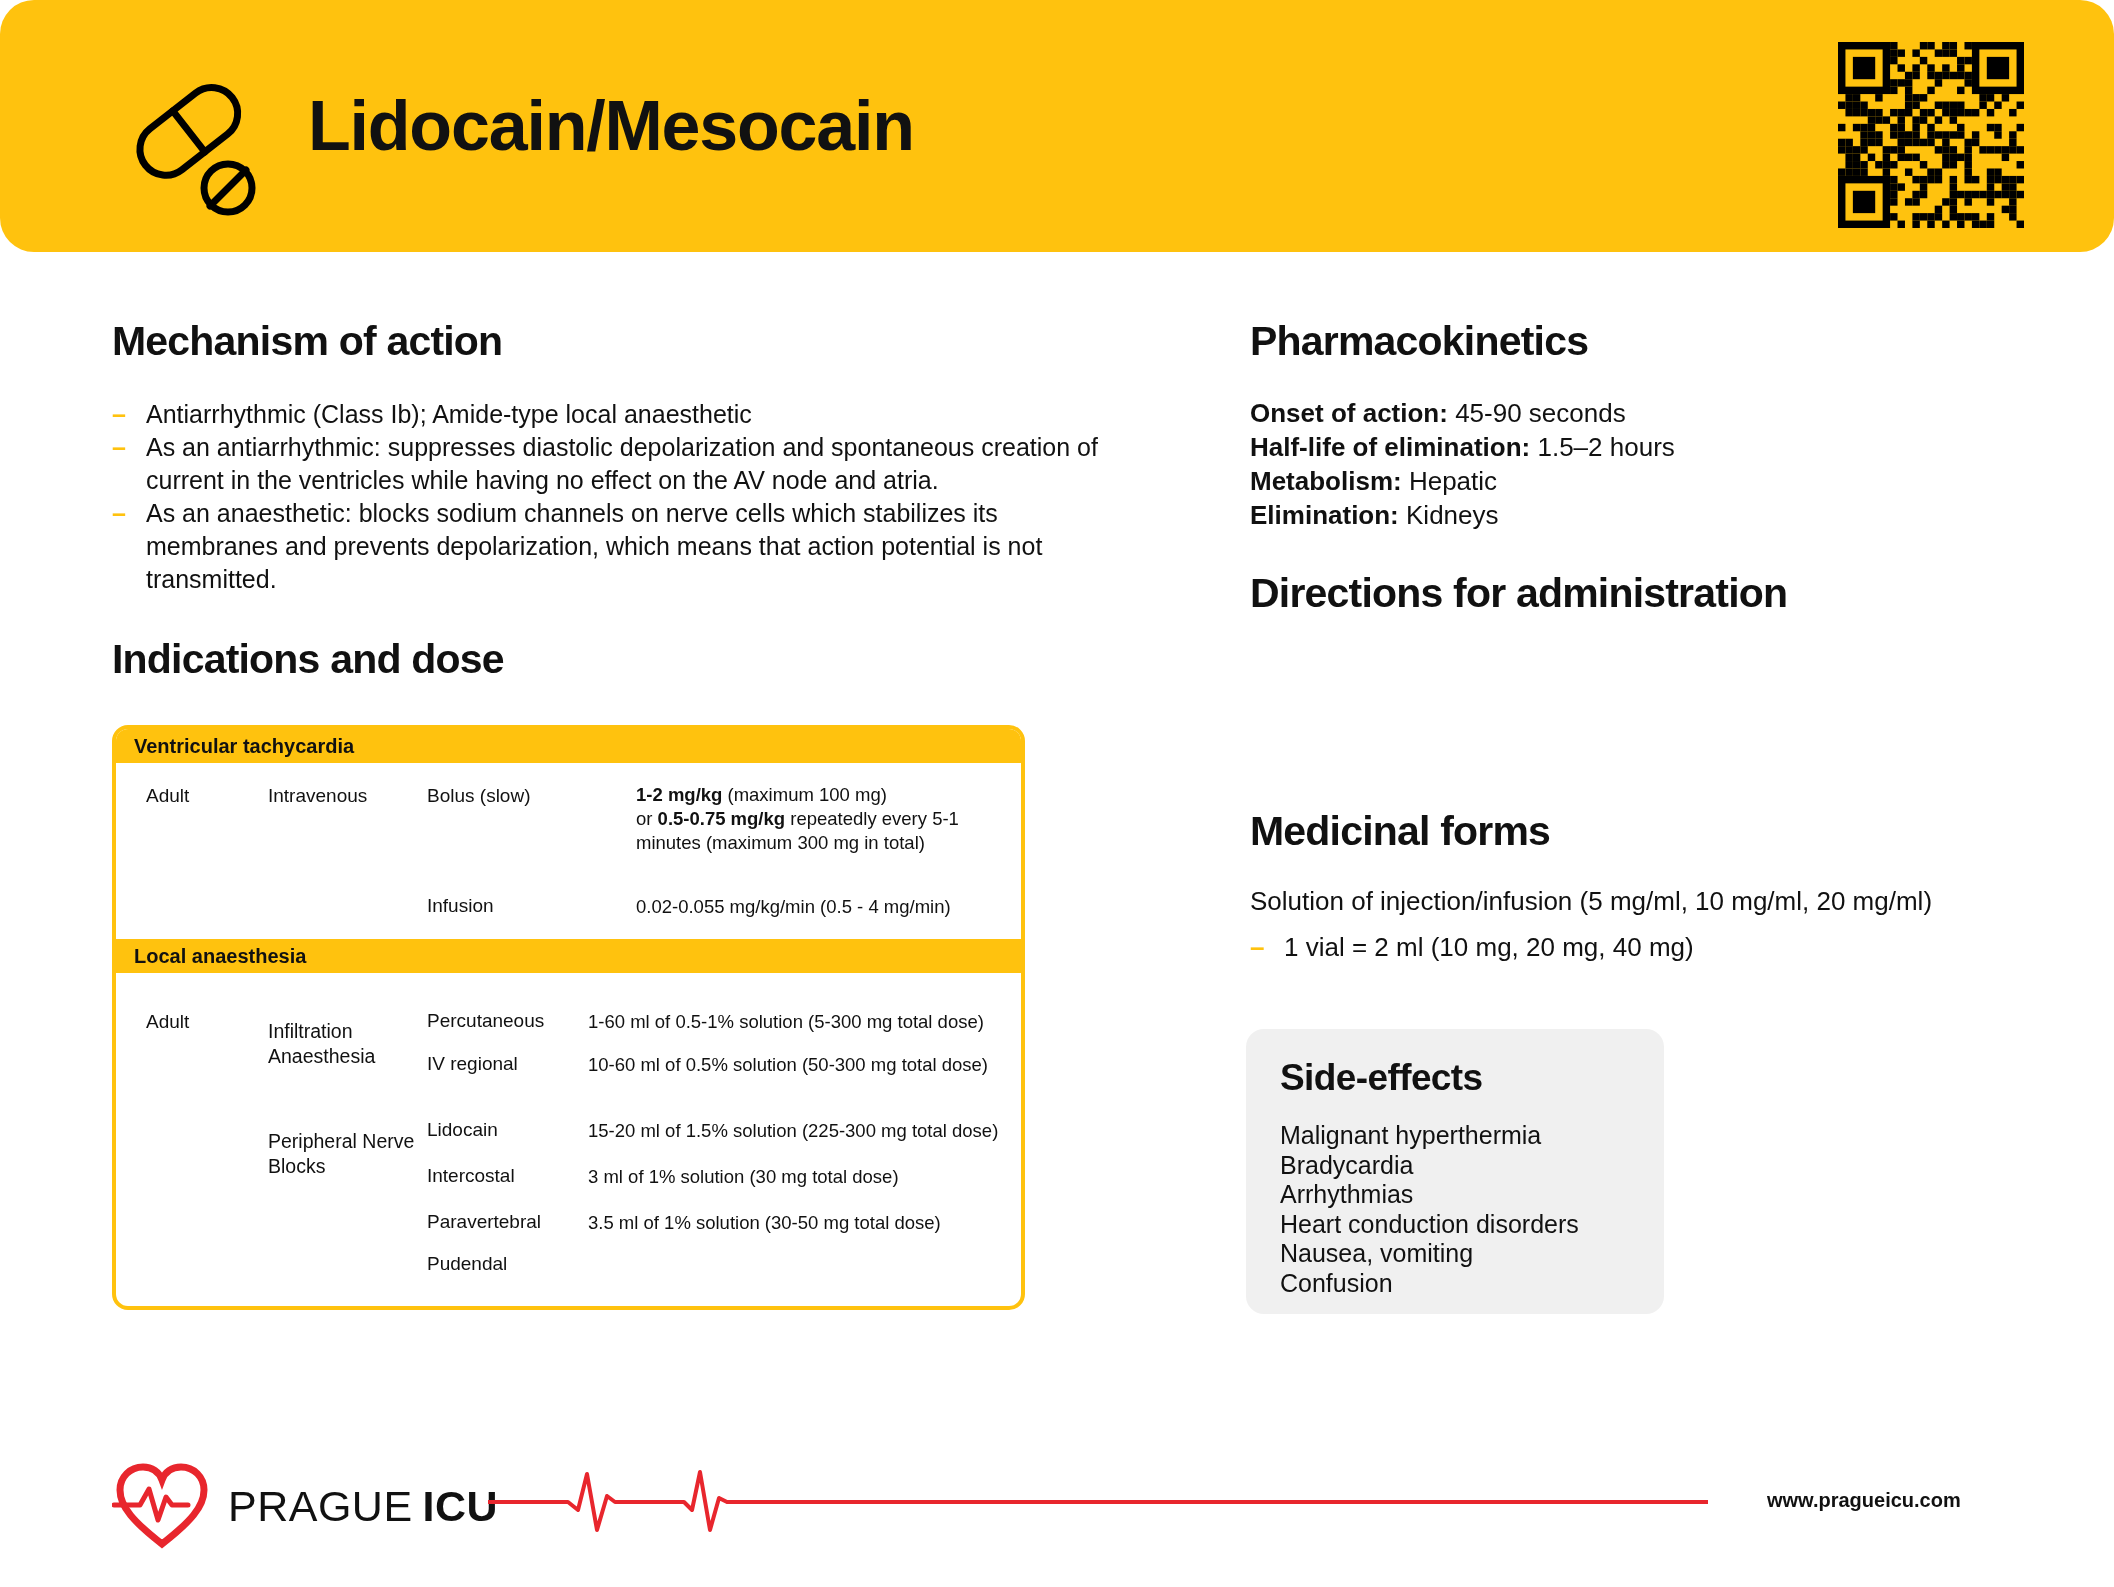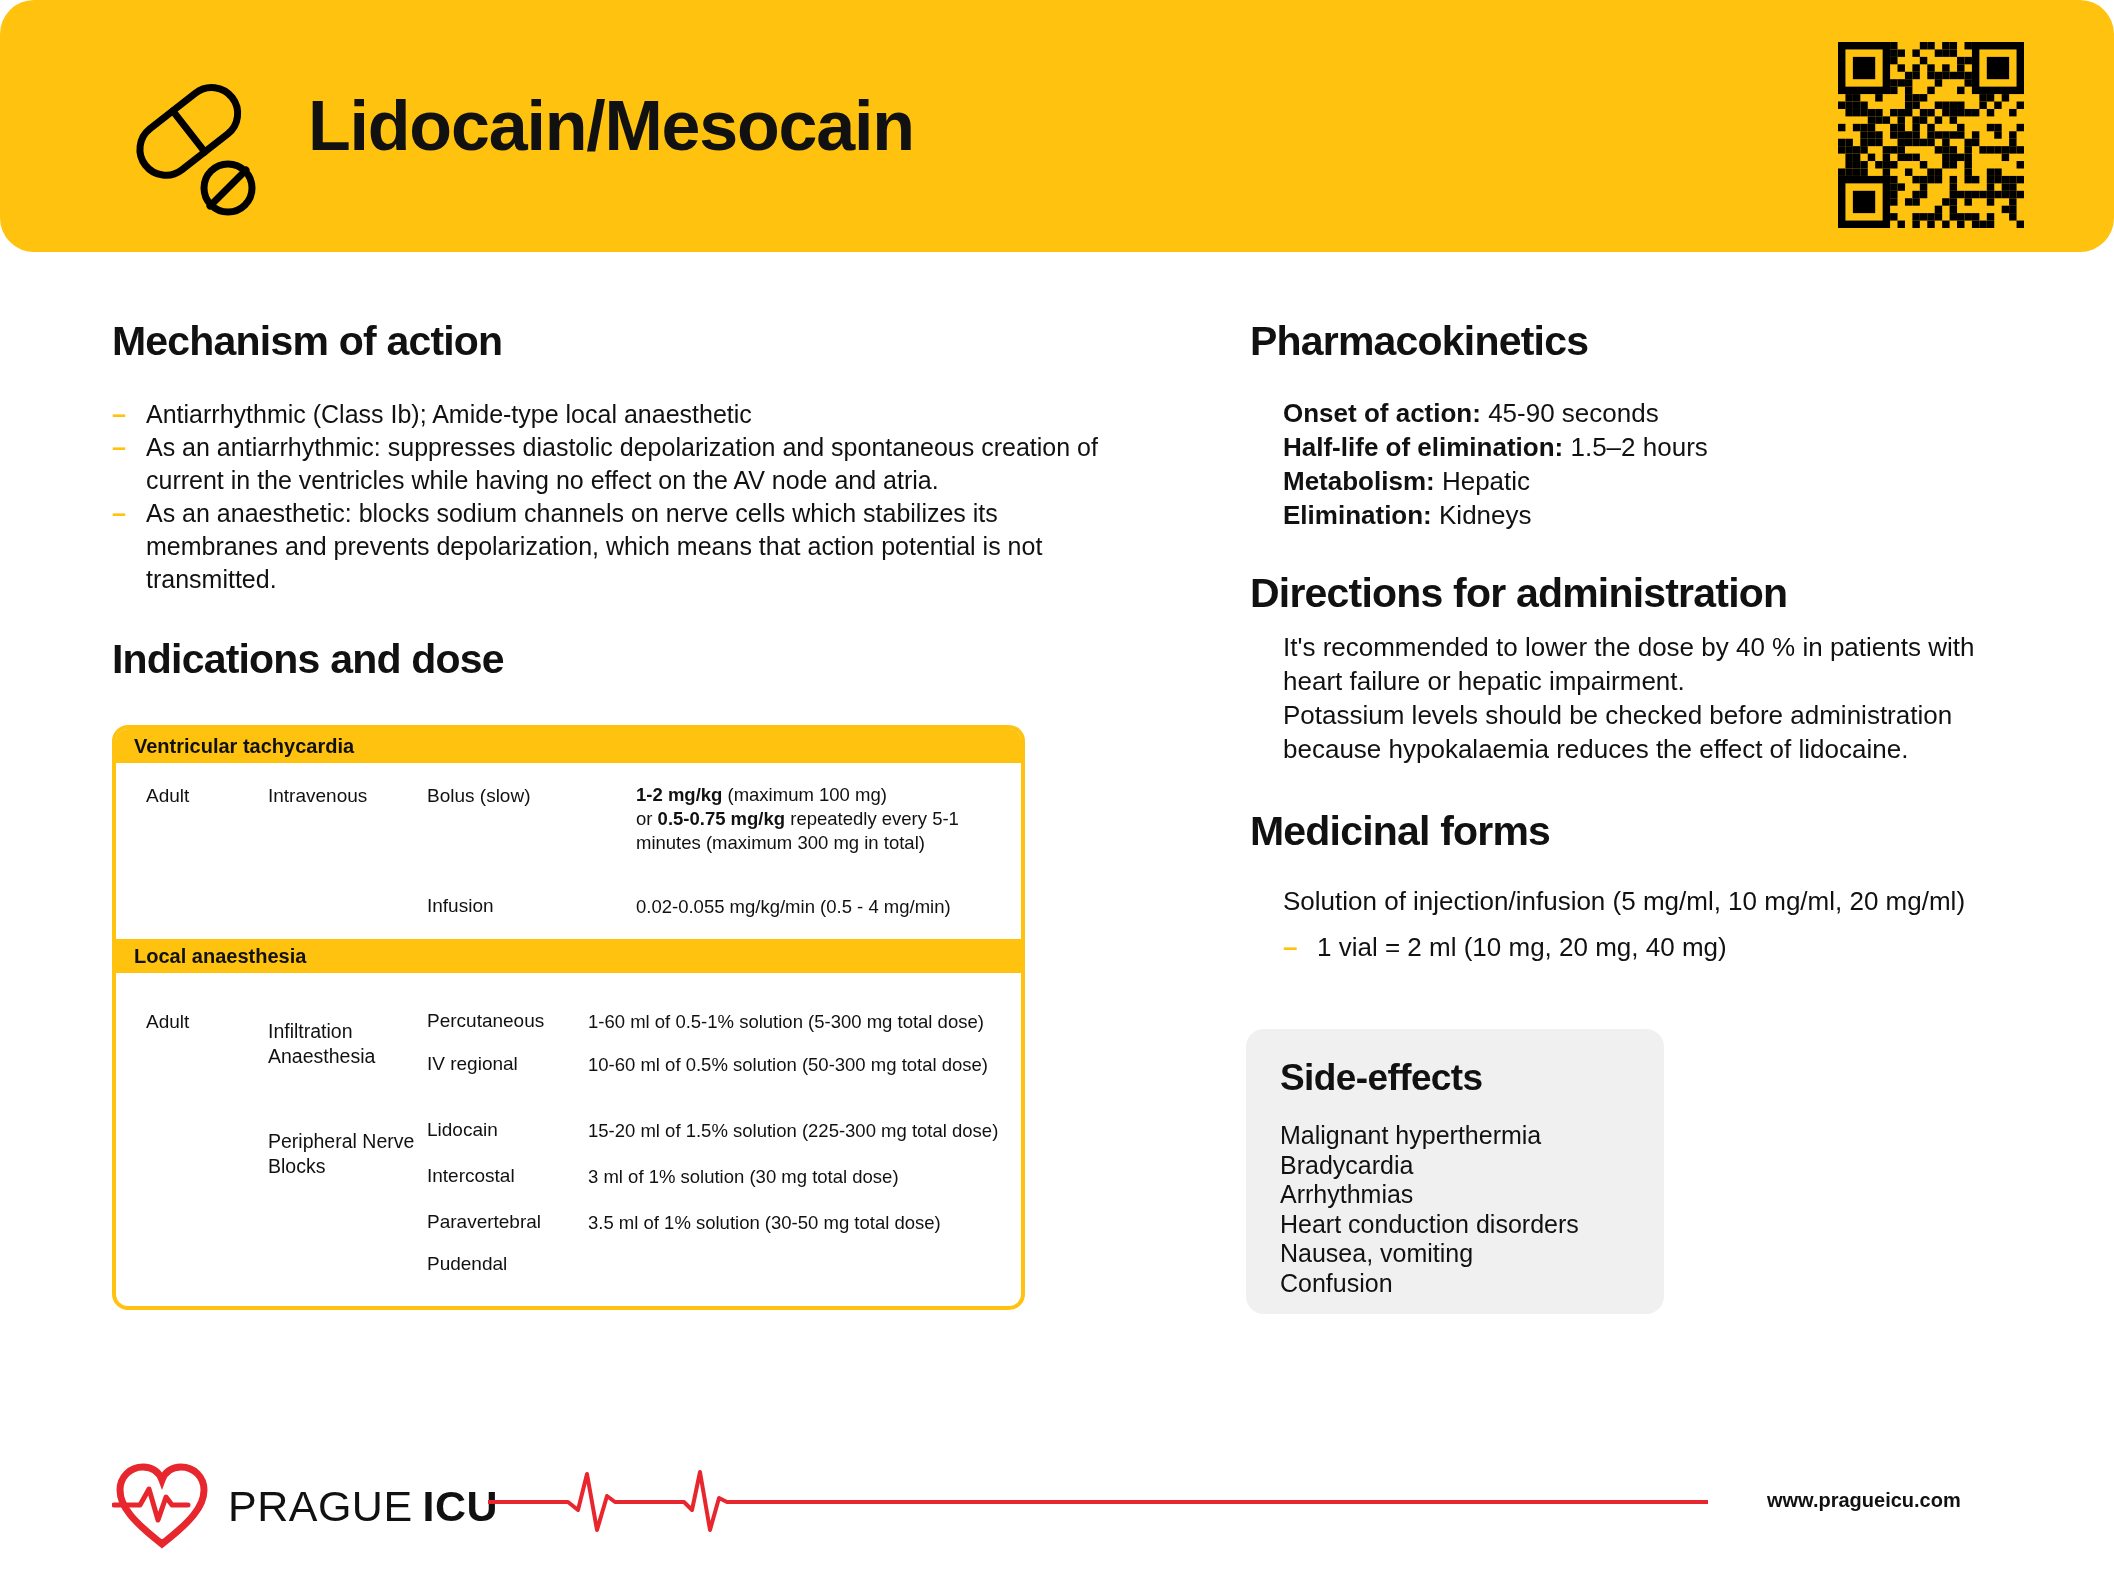--- a/index.html
+++ b/index.html
@@ -49,21 +49,21 @@
     font-weight:700; font-size:20px;
   }
   .dt-bar-1{ top:0; }
   .dt-bar-2{ top:210px; }
   .dt-cell{ position:absolute; font-size:19px; white-space:nowrap; }
   .dt-group{ position:absolute; font-size:19.5px; line-height:25px; width:150px; }
   .dt-dose{ position:absolute; font-size:18.5px; line-height:24px; }
   .dt-dose.nw{ white-space:nowrap; }
 
   
-  .right-col-text{ position:absolute; left:1250px; width:720px;margin-left:33px; }
+  .right-col-text{ position:absolute; left:1250px; width:720px; }
   .pk-line b{ font-weight:700; }
   .med-bullet{ display:flex; font-size:26px; line-height:34px; }
   .nowrap{ white-space:nowrap; }
 
   .side-panel{
     position:absolute; left:1246px; top:1029px; width:418px; height:285px;
     background:var(--gray); border-radius:18px; padding:28px 30px 0 34px;
   }
   .side-panel .h3{ font-size:37px; font-weight:700; letter-spacing:-0.6px; margin-bottom:22px; }
   .side-item{ font-size:25px; line-height:29.5px; }
@@ -428,24 +428,20 @@
       <span>Hepatic</span>
     </div>
     <div class="pk-line">
       <b>Elimination:</b>
       <span>Kidneys</span>
     </div>
   </div>
 
   <div class="h2" style="left:1250px; top:570px;">Directions for administration</div>
 
-  <div class="right-col-text body-text" style="top:630px; width:715px;">
-    <div>It's recommended to lower the dose by 40 % in patients with heart failure or hepatic impairment.</div>
-    <div>Potassium levels should be checked before administration because hypokalaemia reduces the effect of lidocaine.</div>
-  </div>
 
   <div class="h2" style="left:1250px; top:808px;">Medicinal forms</div>
 
   <div class="right-col-text body-text nowrap" style="top:884px; width:760px;">Solution of injection/infusion (5 mg/ml, 10 mg/ml, 20 mg/ml)</div>
 
   <div class="right-col-text med-bullet" style="top:930px;">
     <span class="bullet-dash">–</span>
     <span>1 vial = 2 ml (10 mg, 20 mg, 40 mg)</span>
   </div>
 

